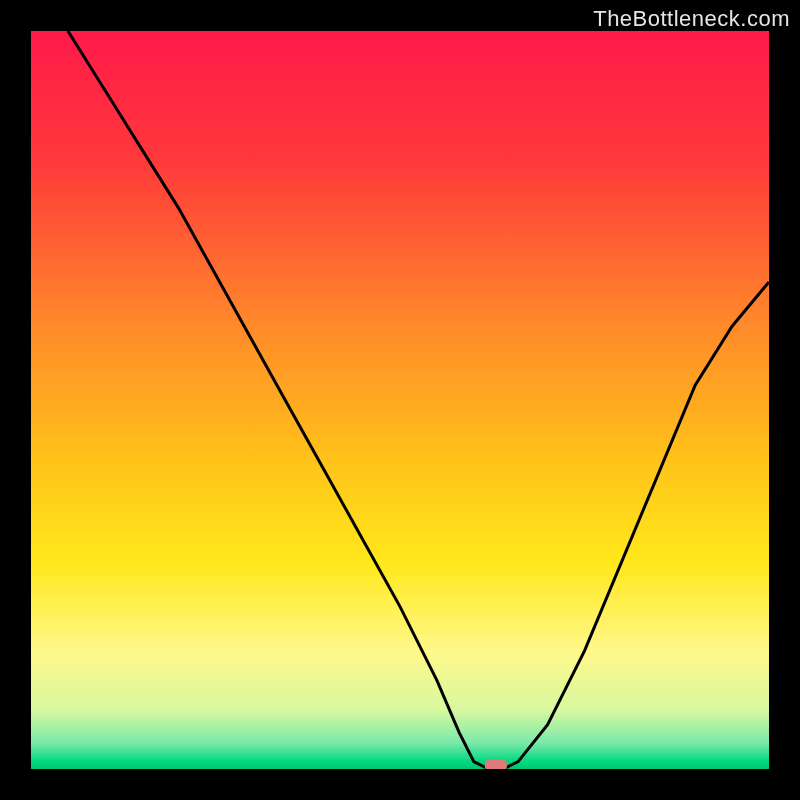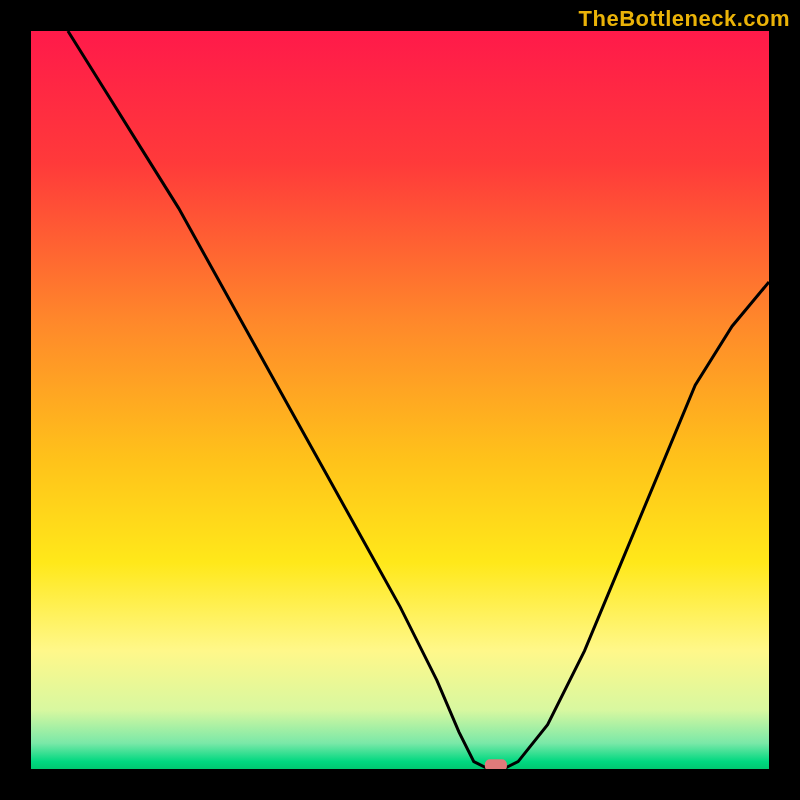--- a/index.html
+++ b/index.html
@@ -10,22 +10,22 @@
     background: #000;
     position: relative;
     overflow: hidden;
   }
   .watermark {
     position: absolute;
     top: 6px;
     right: 10px;
     font-family: Arial, sans-serif;
     font-size: 22px;
-    color: #eab308;
-    font-weight: 700;
+    color: #e5e5e5;
+    font-weight: 400;
     letter-spacing: 0.5px;
     z-index: 10;
   }
   .plot-area {
     position: absolute;
     left: 31px;
     top: 31px;
     width: 738px;
     height: 738px;
   }

